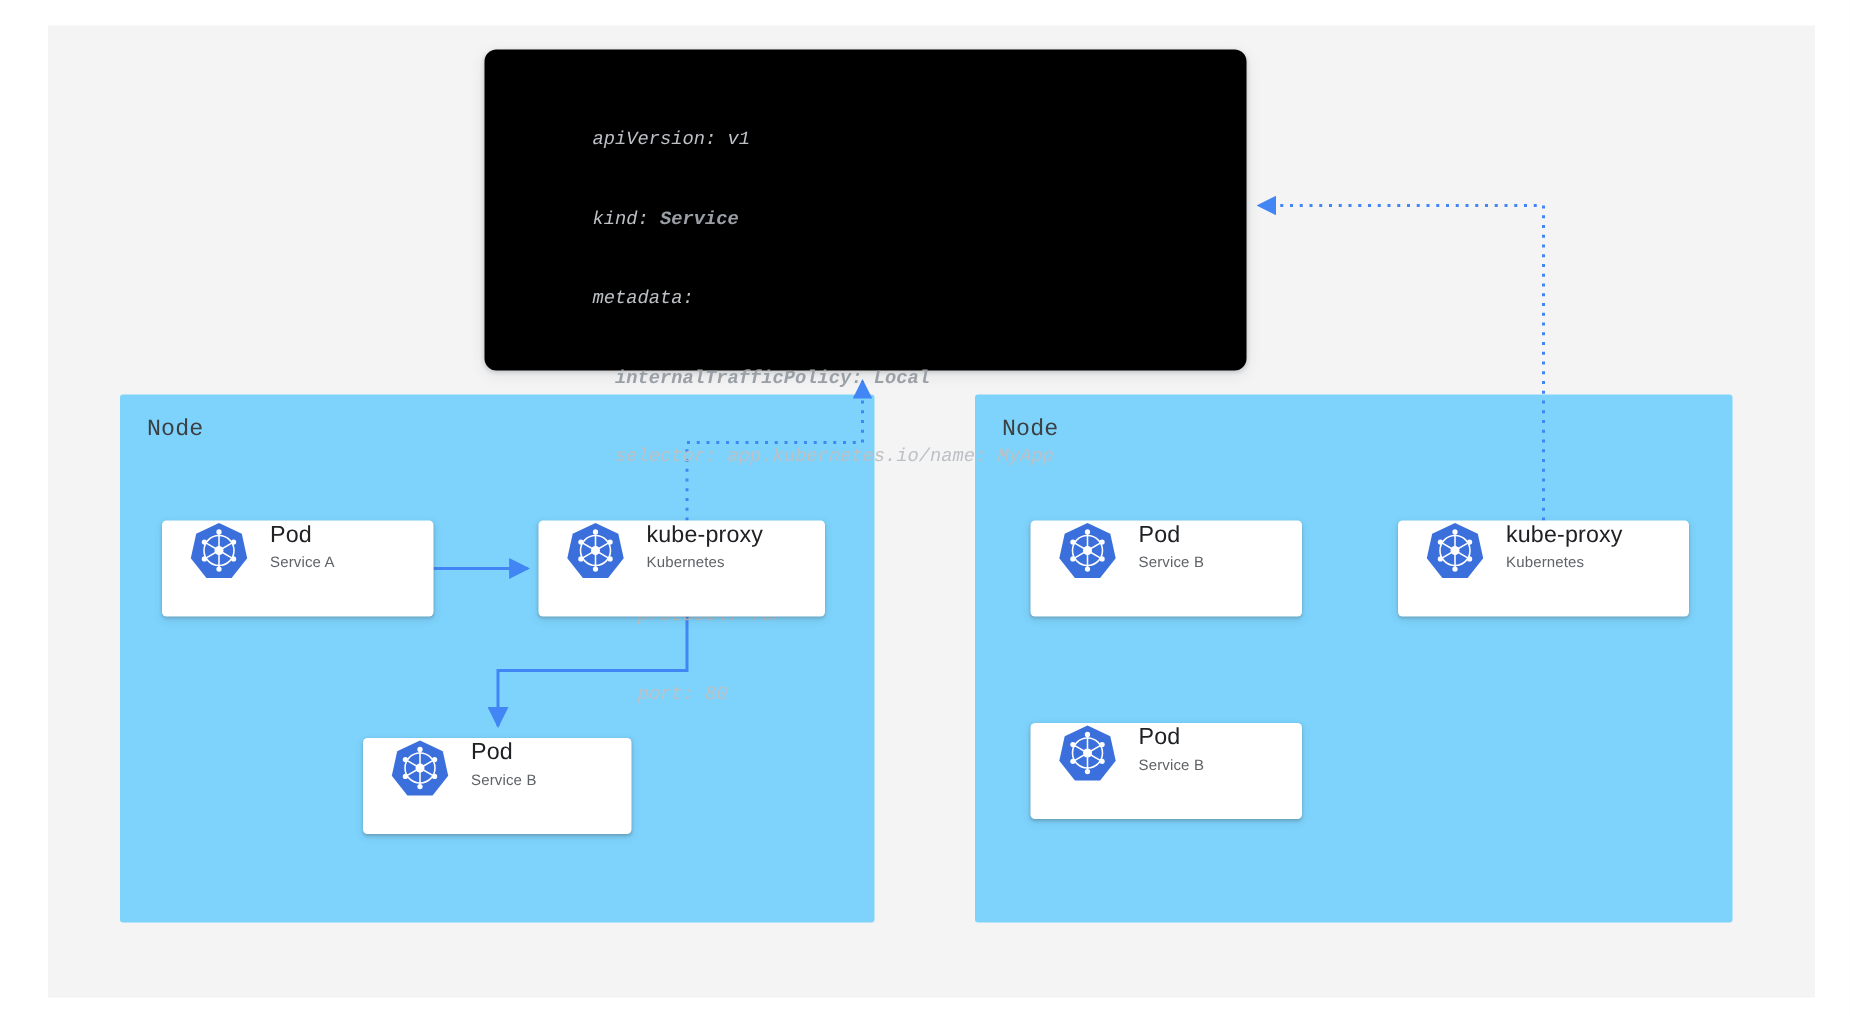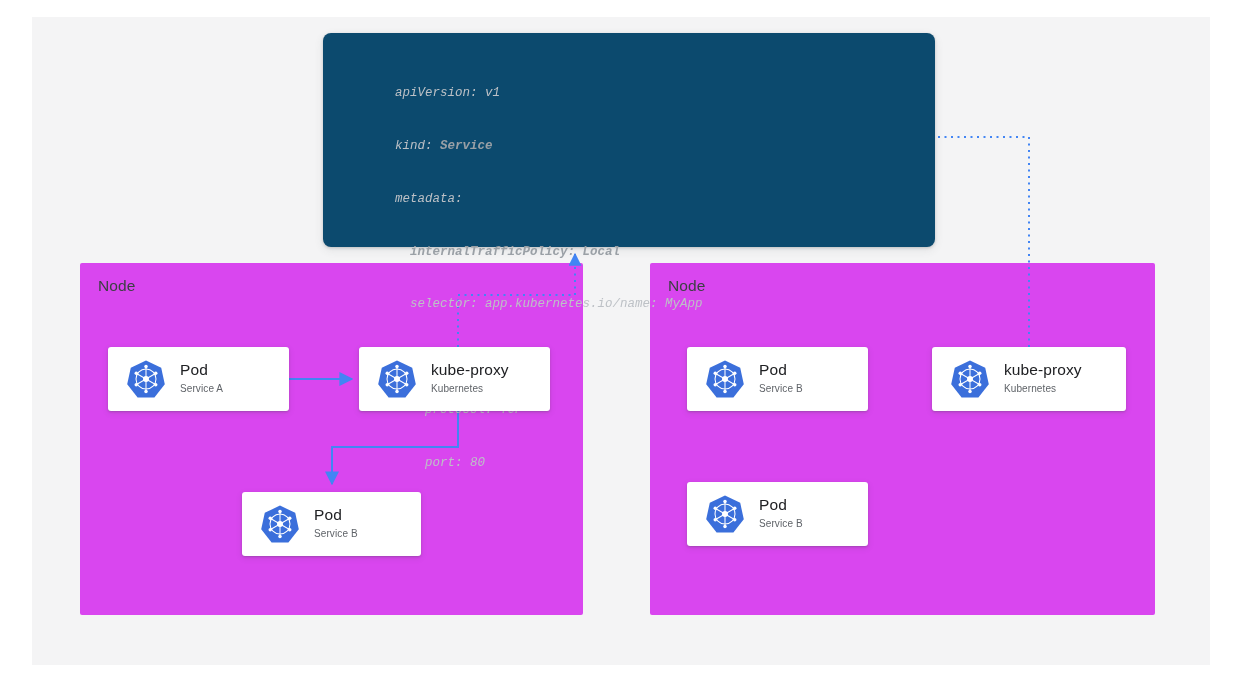--- a/index.html
+++ b/index.html
@@ -42,23 +42,23 @@
     height: 683px;
     overflow: visible;
     pointer-events: none;
   }
 
   
   .manifest {
     position: absolute;
     left: 323px;
     top: 33px;
-    width: 612px;
+    width: 508px;
     height: 214px;
-    background: #0c4a6e;
+    background: #000000;
     border-radius: 8px;
     box-shadow: 0 1px 3px rgba(60,64,67,.22), 0 3px 10px rgba(60,64,67,.10);
   }
   .manifest-code {
     position: absolute;
     left: 72px;
     top: 17px;
     font-family: "Liberation Mono", "DejaVu Sans Mono", monospace;
     font-size: 12.5px;
     line-height: 17.6px;
@@ -73,43 +73,44 @@
     font-style: italic;
   }
   .manifest-code .ln.bold {
     font-weight: bold;
     color: #9aa0a6;
   }
 
   
   .node-box {
     position: absolute;
-    background: #d946ef;
+    background: #7dd3fc;
     border-radius: 2px;
+    font-family: Liberation Mono, monospace;
   }
   #node-left  { left: 80px;  top: 263px; width: 503px; height: 352px; }
   #node-right { left: 650px; top: 263px; width: 505px; height: 352px; }
 
   .node-label {
     position: absolute;
     left: 18px;
     top: 14px;
     font-size: 15.5px;
     color: #3c4043;
     letter-spacing: .1px;
   }
 
   
   .card {
     position: absolute;
     background: #ffffff;
     border-radius: 3px;
     box-shadow: 0 1px 2px rgba(60,64,67,.26), 0 2px 6px rgba(60,64,67,.13);
     display: flex;
-    align-items: center;
+    align-items: flex-start;
     box-sizing: border-box;
   }
   .card-icon {
     width: 40px;
     height: 40px;
     margin-left: 18px;
     margin-right: 14px;
     flex: 0 0 auto;
     display: block;
   }

